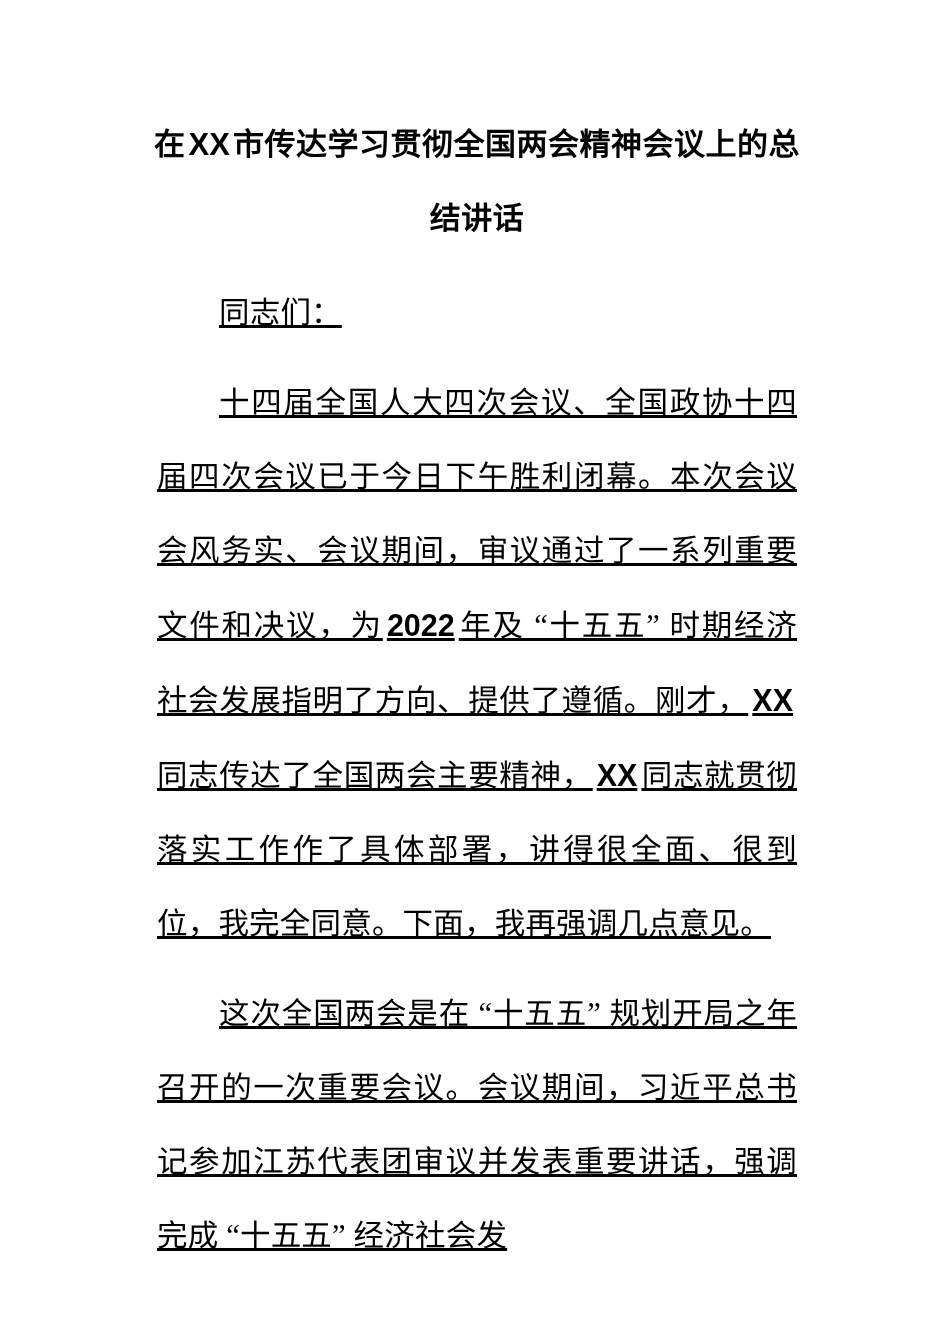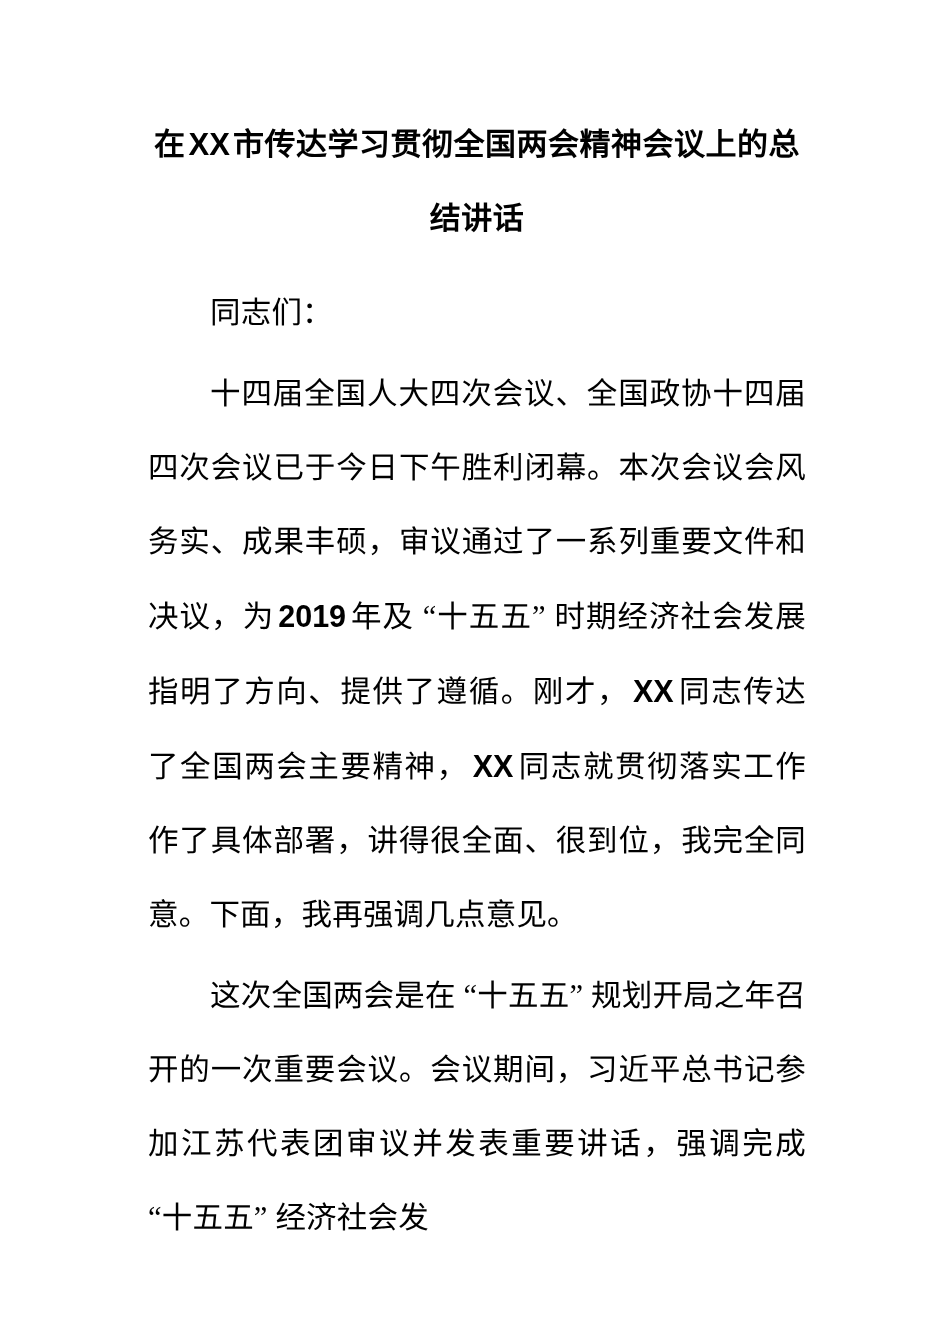--- a/index.html
+++ b/index.html
@@ -54,31 +54,32 @@
     letter-spacing: 0;
     padding: 0 3px;
   }
 
   
   .body-block {
     margin-top: 20px;
   }
 
   p.para {
-    margin: 7px;
+    margin: 16px;
     padding: 0;
     font-size: 30.5px;
     font-weight: 400;
     line-height: 74px;
     text-align: justify;
     text-justify: inter-character;
     text-align-last: left;
     letter-spacing: 0.2px;
     word-break: break-all;
     font-family: "Liberation Serif", "DejaVu Serif", serif;
+    text-decoration: underline;
   }
 
   p.para.indent {
     text-indent: 62px;
   }
 
   
   p.para .lat {
     font-family: "Liberation Sans", "DejaVu Sans", sans-serif;
     font-weight: 700;
@@ -94,21 +95,21 @@
 
     <h1 class="doc-title">
       <span>在</span><span class="lat">XX</span><span>市传达学习贯彻全国两会精神会议上的总结</span><span>讲话</span>
     </h1>
 
     <div class="body-block">
 
       <p class="para indent">同志们：</p>
 
       <p class="para indent">
-        <span>十四届全国人大四次会议、全国政协十四届四次会议已于今日下午胜利闭幕。本次会议会风务实、成果丰硕，审议通过了一系列重要文件和决议，为</span><span class="lat">2019</span><span>年及 “十五五” 时期经济社会发展指明了方向、提供了遵循。刚才，</span><span class="lat">XX</span><span>同志传达了全国两会主要精神，</span><span class="lat">XX</span><span>同志就贯彻落实工作作了具体部署，讲得很全面、很到位，我完全同意。下面，我再强调几点意见。</span>
+        <span>十四届全国人大四次会议、全国政协十四届四次会议已于今日下午胜利闭幕。本次会议会风务实、会议期间，审议通过了一系列重要文件和决议，为</span><span class="lat">2022</span><span>年及 “十五五” 时期经济社会发展指明了方向、提供了遵循。刚才，</span><span class="lat">XX</span><span>同志传达了全国两会主要精神，</span><span class="lat">XX</span><span>同志就贯彻落实工作作了具体部署，讲得很全面、很到位，我完全同意。下面，我再强调几点意见。</span>
       </p>
 
 
       <p class="para indent">
         <span>这次全国两会是在 “十五五” 规划开局之年召开的一次重要会议。会议期间，习近平总书记参加江苏代表团审议并发表重要讲话，强调完成 “十五五” 经济社会发</span>
       </p>
 
     </div>
   </div>
 </div>

